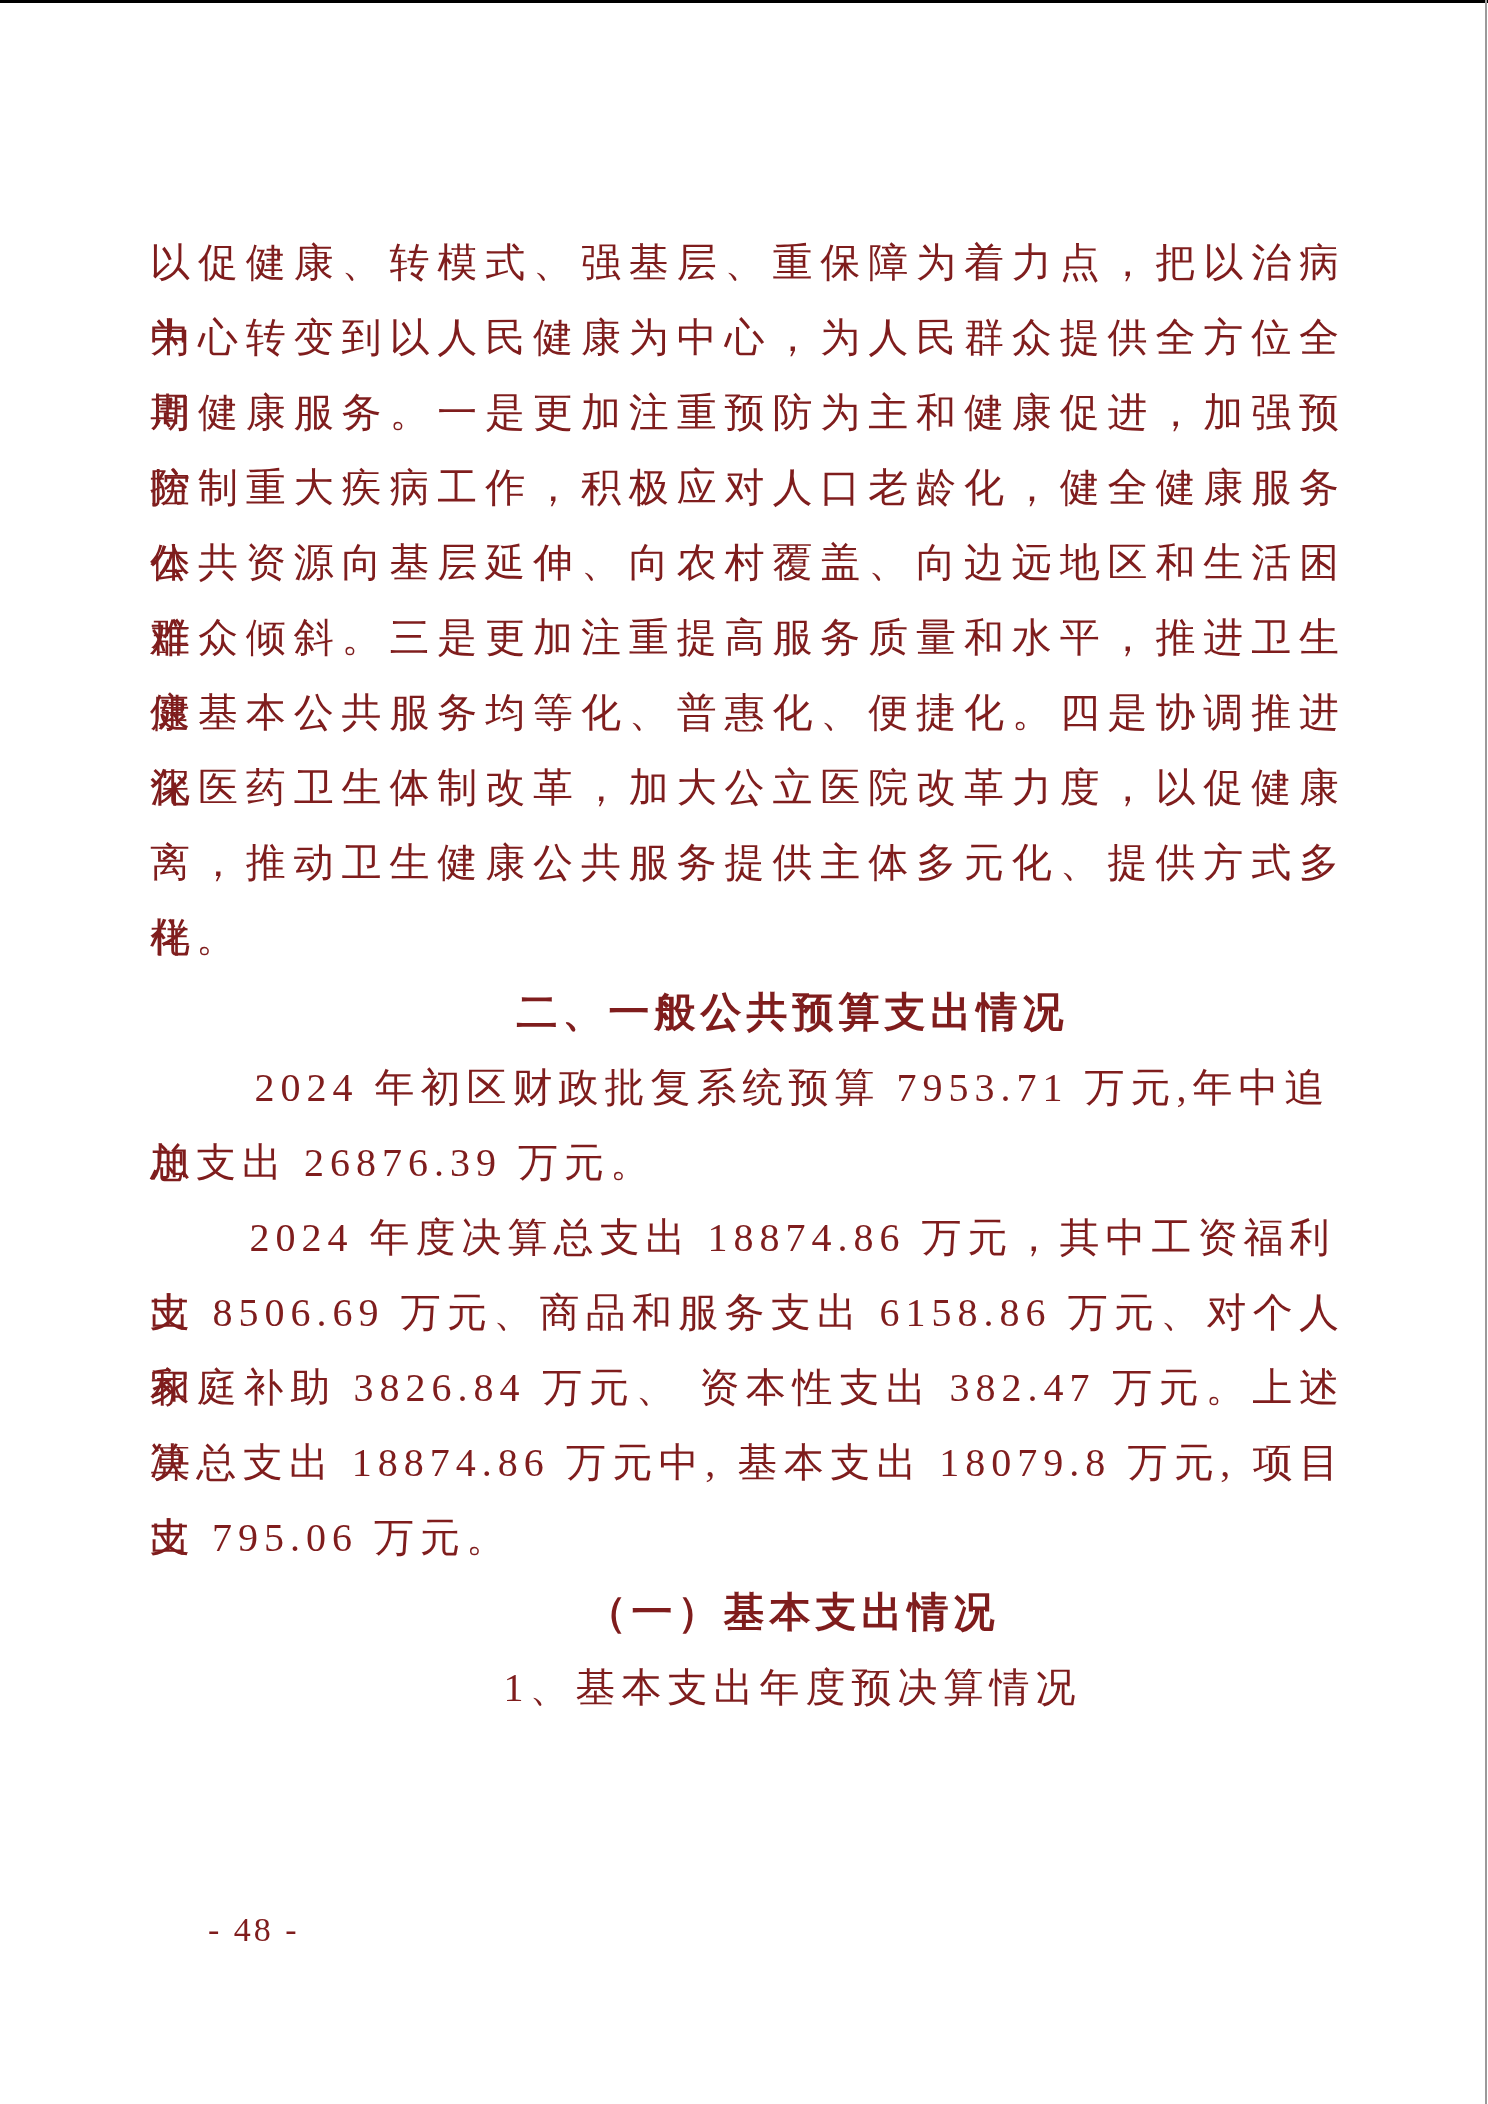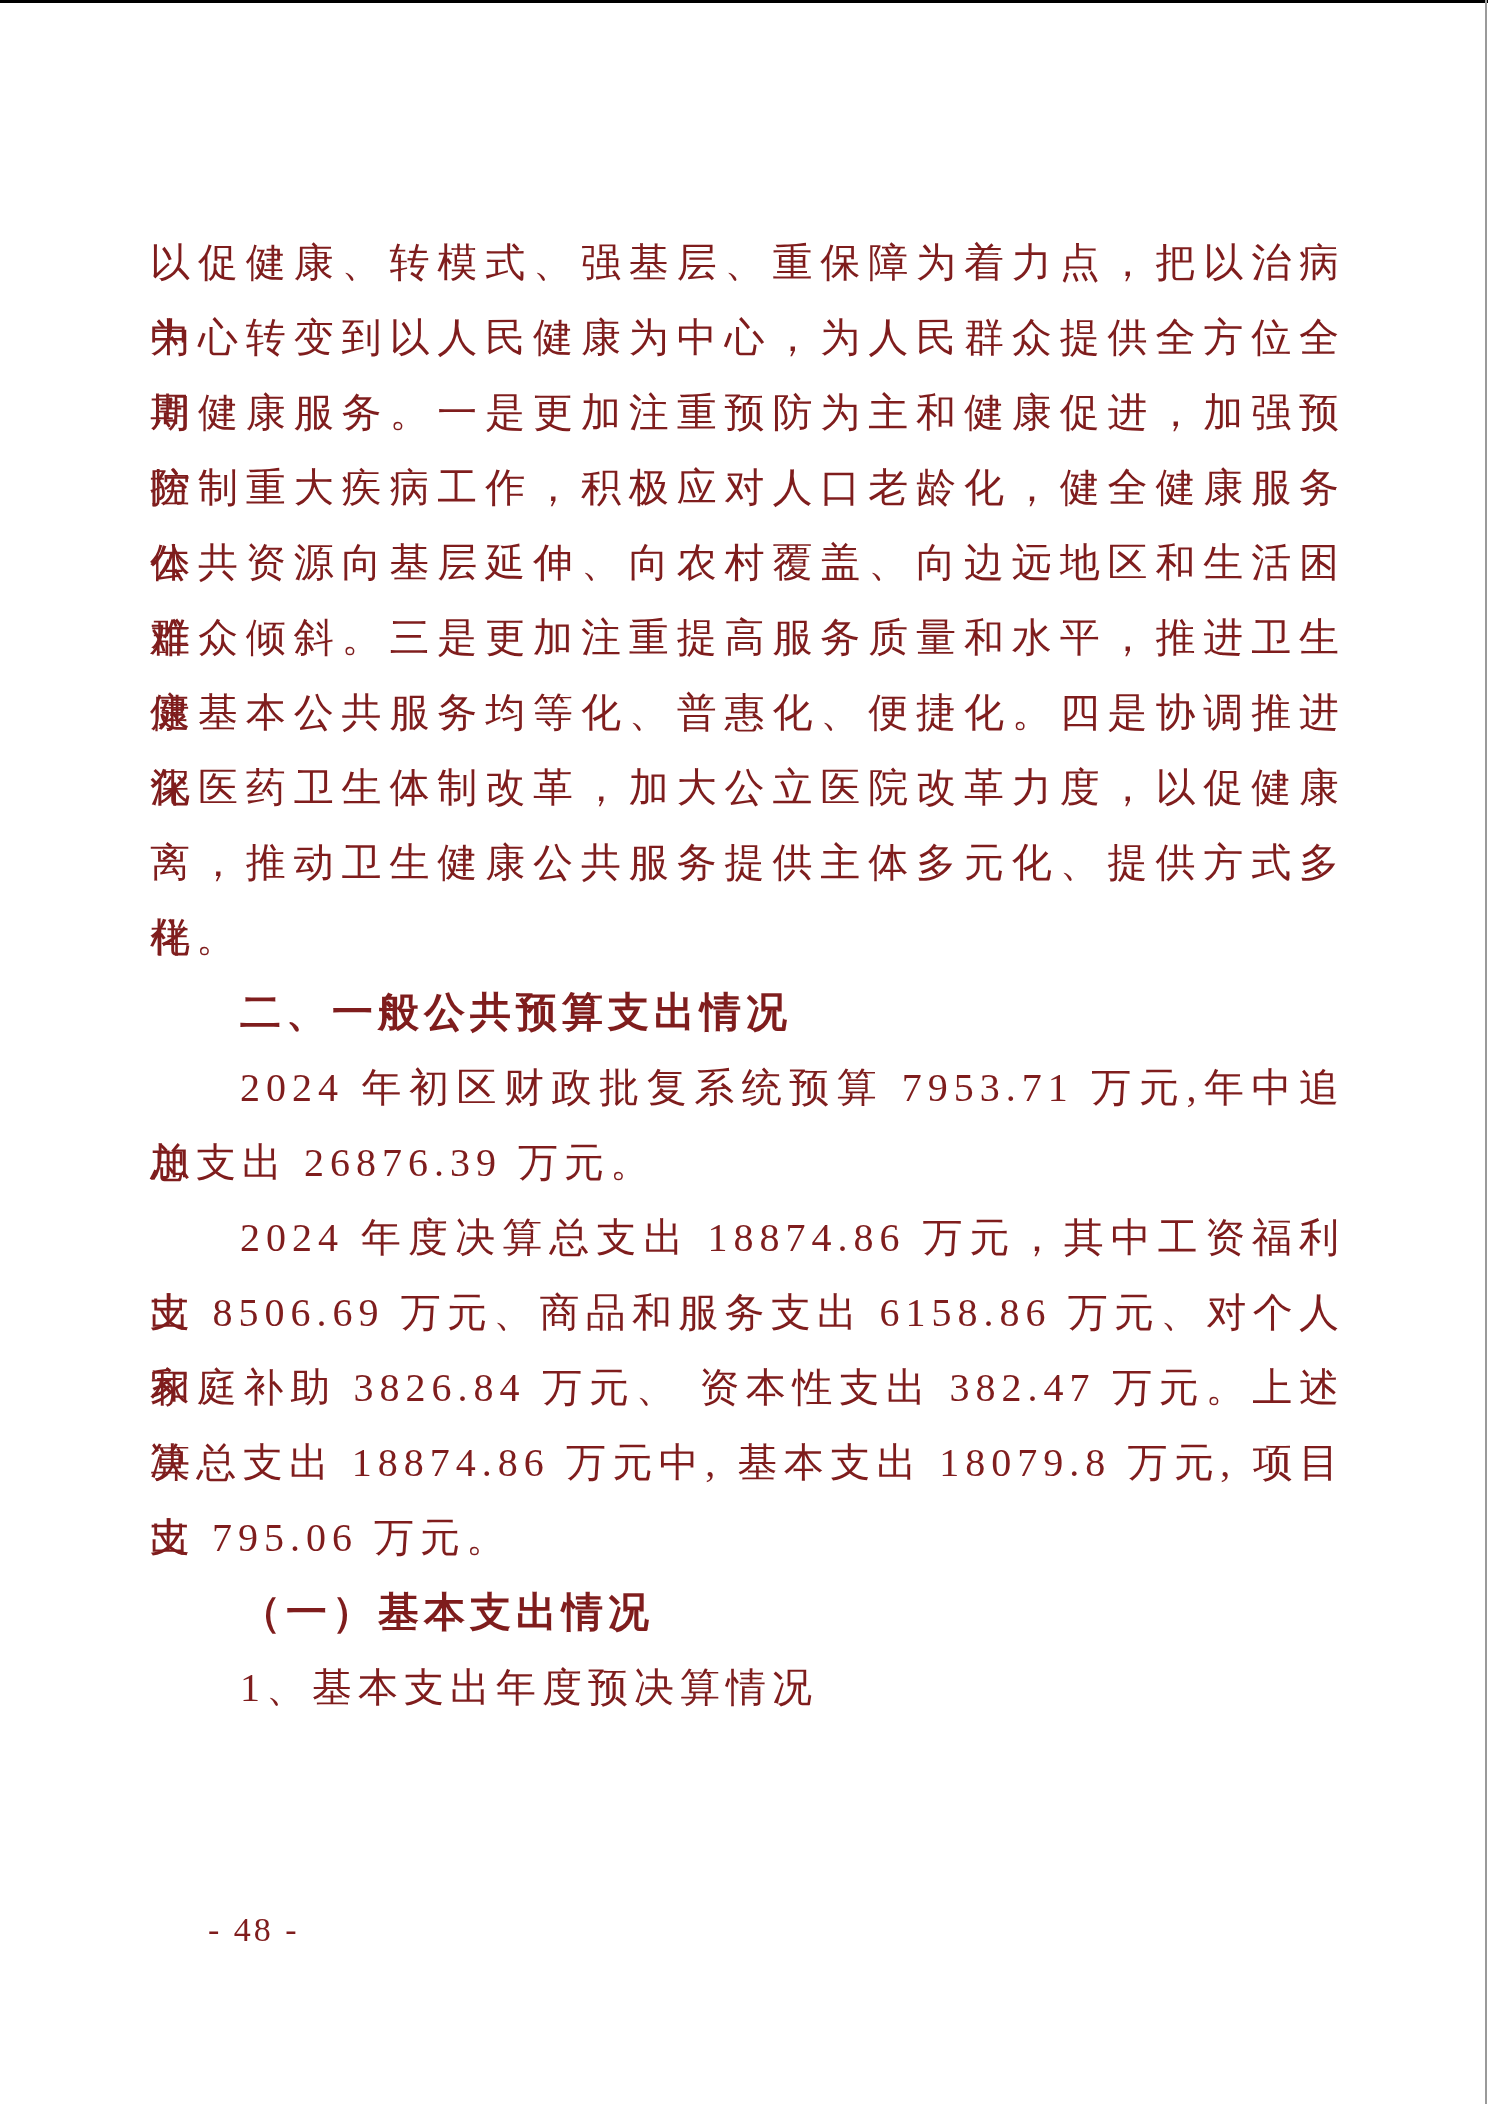--- a/index.html
+++ b/index.html
@@ -41,20 +41,21 @@
     letter-spacing: 6px;
     white-space: nowrap;
   }
   .line.fill {
     white-space: normal;
     text-align: justify;
     text-align-last: justify;
   }
   .line.indent {
     text-indent: 90px;
+    text-align: center;
   }
   .line.heading1 {
     font-family: "Liberation Sans", "DejaVu Sans", sans-serif;
     font-weight: 700;
     font-size: 41px;
     letter-spacing: 5px;
   }
   .line.heading2 {
     font-weight: 700;
     font-size: 41px;

